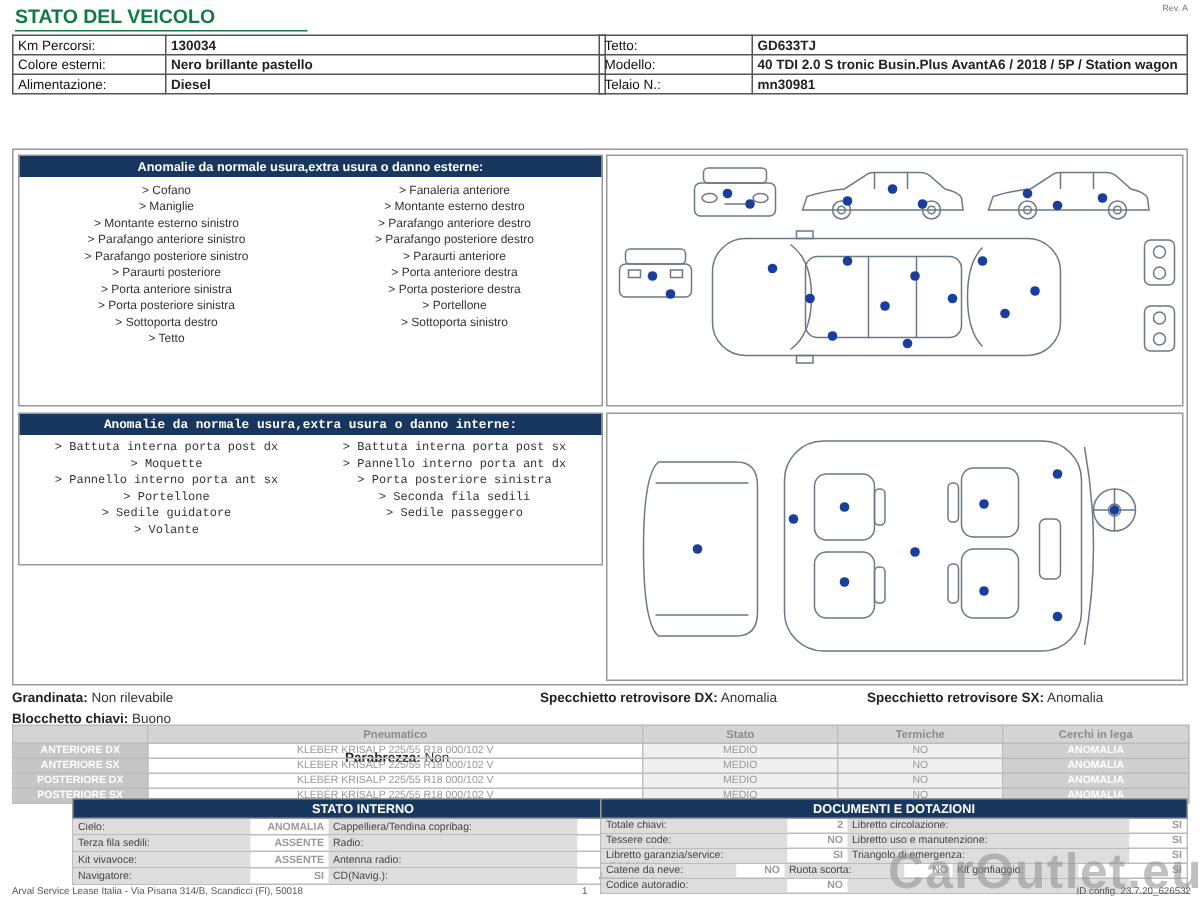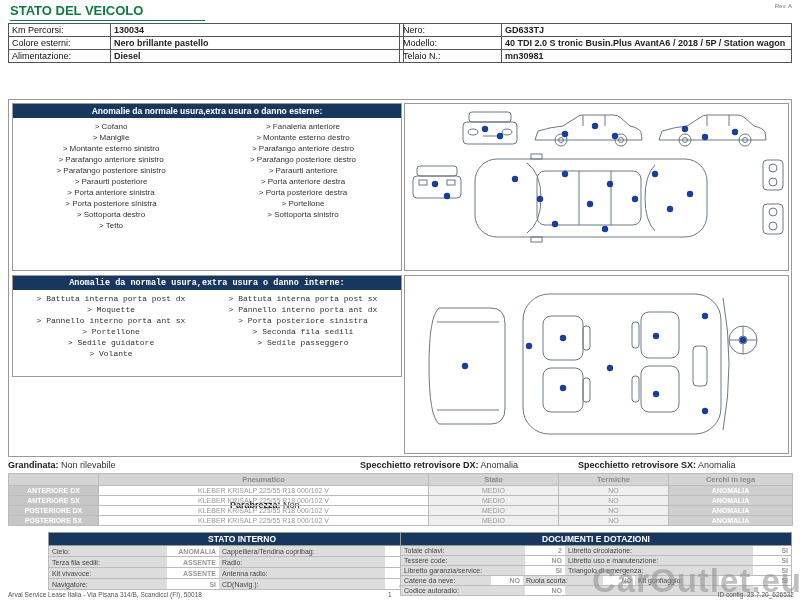--- a/index.html
+++ b/index.html
@@ -31,21 +31,21 @@
   .diagbox.int{top:175px;height:177px;}
   .diagbox svg{width:100%;height:100%;display:block;}
   
   .sline{position:absolute;left:8px;width:784px;height:12px;font-size:9px;}
   .sl1{top:460px;} .sl2{top:474px;}
   .sitem{position:absolute;top:0;white-space:nowrap;}
   .sitem .slbl{font-weight:bold;}
   .sitem .sval{color:#333;}
   .p1{left:0;} .p2{left:222px;margin-top:40px;} .p3{left:352px;} .p4{left:570px;}
   
-  table.tires{position:absolute;left:8px;top:473px;width:784px;border-collapse:collapse;table-layout:fixed;}
+  table.tires{position:absolute;left:8px;top:483px;width:784px;border-collapse:collapse;table-layout:fixed;}
   table.tires th{background:#d4d4d4;color:#8a8a8a;font-size:7.5px;font-weight:bold;border:1px solid #bbb;padding:1px;}
   table.tires td{font-size:7px;border:1px solid #bbb;padding:0 2px;text-align:center;height:9px;}
   td.pos{background:#c6c6c6;color:#fff;font-weight:bold;}
   td.tire{color:#999;}
   td.mid{color:#999;background:#efefef;}
   td.cer{background:#cfcfcf;color:#fff;font-weight:bold;}
   
   .btable{position:absolute;top:532px;}
   .btable.left{left:8px;width:388px;padding-left:40px;}
   .btable.right{left:400px;width:392px;}
@@ -85,21 +85,21 @@
     <tr>
           <td class="lbl">Alimentazione:</td>
           <td class="val">Diesel</td>
         </tr>
   </tbody>
     </table>
 
   <table class="info info-right">
     <tbody>
         <tr>
-          <td class="lbl">Nero:</td>
+          <td class="lbl">Tetto:</td>
           <td class="val">GD633TJ</td>
         </tr>
     <tr>
           <td class="lbl">Modello:</td>
           <td class="val">40 TDI 2.0 S tronic Busin.Plus AvantA6 / 2018 / 5P / Station wagon</td>
         </tr>
     <tr>
           <td class="lbl">Telaio N.:</td>
           <td class="val">mn30981</td>
         </tr>

